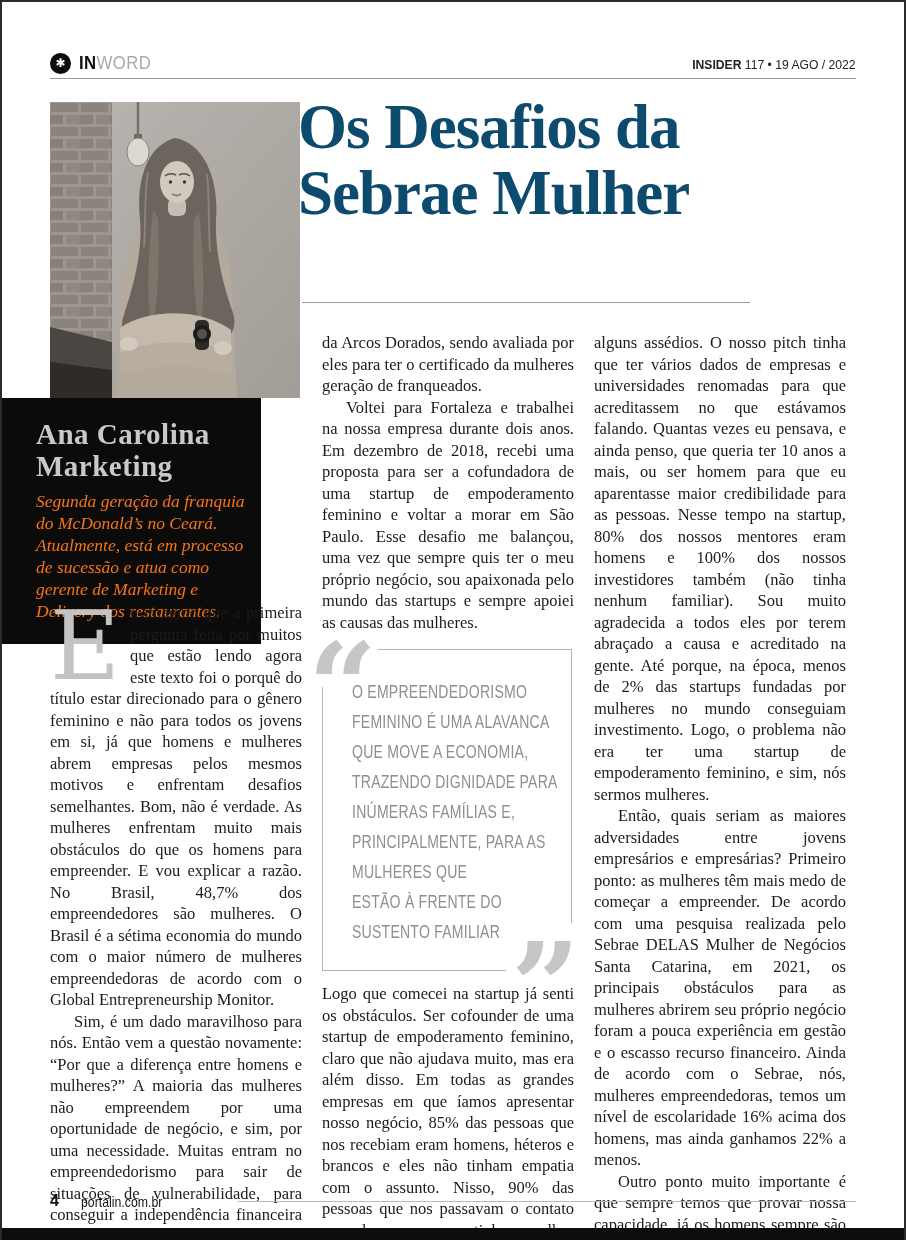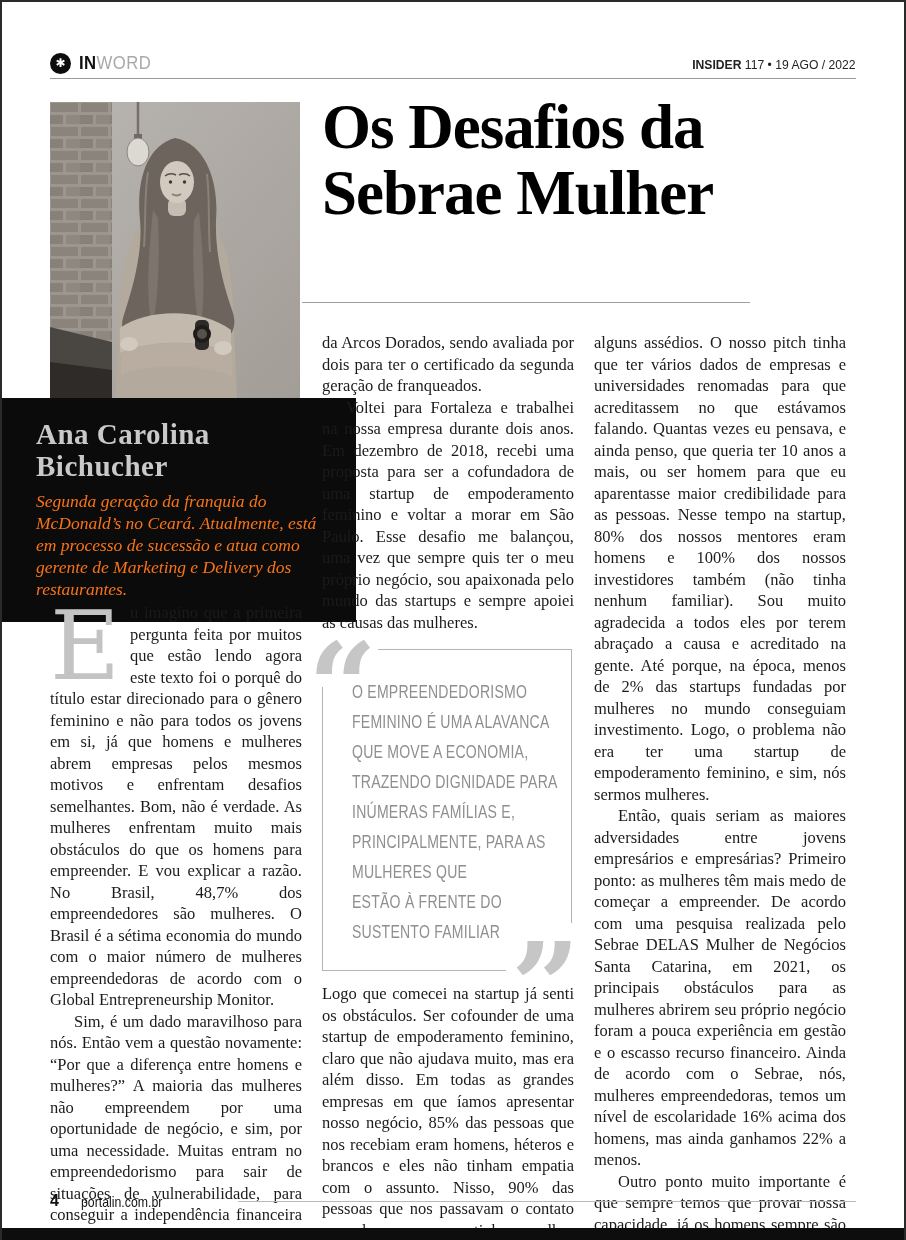--- a/index.html
+++ b/index.html
@@ -23,27 +23,27 @@
   .header-right{position:absolute;right:48px;top:55px;font-family:"Liberation Sans",sans-serif;
     font-size:13.5px;color:#222;white-space:nowrap;transform:scaleX(.9);transform-origin:right center;}
   .header-right .issue{font-weight:bold;}
   .header-rule{position:absolute;left:48px;right:48px;top:76px;height:1px;background:#9a9a9a;}
 
   
   .photo{position:absolute;left:48px;top:100px;width:250px;height:296px;background:#aaa;}
   .photo svg{display:block;}
 
   
-  .title{position:absolute;left:320px;top:92px;width:580px;
-    font-family:"Liberation Serif",serif;font-weight:bold;color:#000000;
+  .title{position:absolute;left:296px;top:92px;width:580px;
+    font-family:"Liberation Serif",serif;font-weight:bold;color:#0c4a6e;
     font-size:63px;line-height:66px;letter-spacing:-1px;}
   .title-rule{position:absolute;left:300px;top:300px;width:448px;height:1px;background:#9c9c9c;}
 
   
-  .profile-box{position:absolute;left:0;top:396px;width:354px;box-sizing:border-box;
+  .profile-box{position:absolute;left:0;top:396px;width:259px;box-sizing:border-box;
     background:#0b0b0b;padding:20px 16px 22px 34px;}
   .profile-name{font-family:"Liberation Serif",serif;font-weight:bold;color:#c9c9c9;
     font-size:29px;line-height:32px;letter-spacing:.5px;}
   .profile-bio{margin-top:8px;font-style:italic;color:#f97316;font-size:17.5px;line-height:22px;}
 
   
   .col{position:absolute;width:252px;font-size:16.5px;line-height:21.5px;text-align:justify;
     hyphens:auto;-webkit-hyphens:auto;}
   .col p{margin:0;}
   .col p.indent{text-indent:24px;}
@@ -137,32 +137,32 @@
 
   <h1 class="title" style="margin:0;">
     <div>Os Desafios da</div>
     <div>Sebrae Mulher</div>
   </h1>
   <div class="title-rule"></div>
 
   <div class="profile-box">
     <div class="profile-name">
       <div>Ana Carolina</div>
-      <div>Bichucher</div>
+      <div>Marketing</div>
     </div>
     <div class="profile-bio">Segunda geração da franquia do McDonald’s no Ceará. Atualmente, está em processo de sucessão e atua como gerente de Marketing e Delivery dos restaurantes.</div>
   </div>
 
   <div class="col" id="col1">
     <p><span class="dropcap">E</span><span>u imagino que a primeira pergunta feita por muitos que estão lendo agora este texto foi o porquê do título estar direcionado para o gênero feminino e não para todos os jovens em si, já que homens e mulheres abrem empresas pelos mesmos motivos e enfrentam desafios semelhantes. Bom, não é verdade. As mulheres enfrentam muito mais obstáculos do que os homens para empreender. E vou explicar a razão. No Brasil, 48,7% dos empreendedores são mulheres. O Brasil é a sétima economia do mundo com o maior número de mulheres empreendedoras de acordo com o Global Entrepreneurship Monitor.</span></p>
     <p class="indent">Sim, é um dado maravilhoso para nós. Então vem a questão novamente: “Por que a diferença entre homens e mulheres?” A maioria das mulheres não empreendem por uma oportunidade de negócio, e sim, por uma necessidade. Muitas entram no empreendedorismo para sair de situações de vulnerabilidade, para conseguir a independência financeira ou para sair de relacionamentos abusivos. Eu não faço parte desse número, pois sou uma mulher branca e privilegiada, mas, mesmo assim, tenho mais obstáculos por ser do gênero feminino. Entrei no McDonald’s em janeiro de 2016. Na época, morava em São Paulo. Passei 10 meses em treinamento em um restaurante</p>
   </div>
 
   <div class="col" id="col2">
-    <p>da Arcos Dorados, sendo avaliada por dois para ter o certificado da segunda geração de franqueados.</p>
+    <p>da Arcos Dorados, sendo avaliada por eles para ter o certificado da mulheres geração de franqueados.</p>
     <p class="indent">Voltei para Fortaleza e trabalhei na nossa empresa durante dois anos. Em dezembro de 2018, recebi uma proposta para ser a cofundadora de uma startup de empoderamento feminino e voltar a morar em São Paulo. Esse desafio me balançou, uma vez que sempre quis ter o meu próprio negócio, sou apaixonada pelo mundo das startups e sempre apoiei as causas das mulheres.</p>
 
     <div class="quote-box">
       <div class="qb-top"></div>
       <div class="qb-left"></div>
       <div class="qb-bottom"></div>
       <div class="qb-right"></div>
       <span class="q-open">“</span>
       <div class="quote-text">O EMPREENDEDORISMO
 FEMININO É  UMA ALAVANCA

